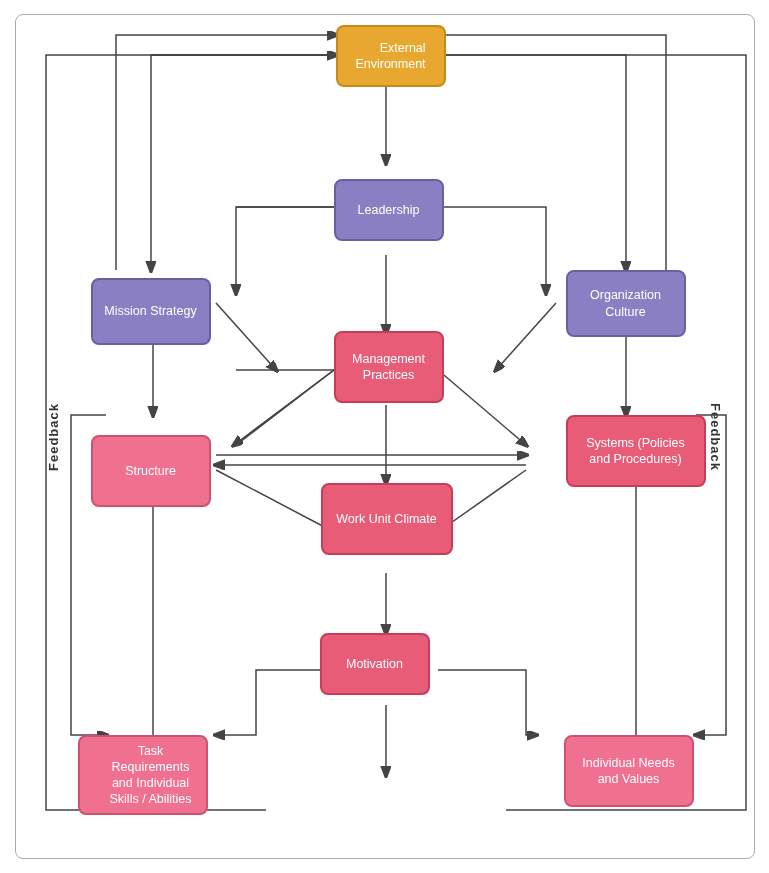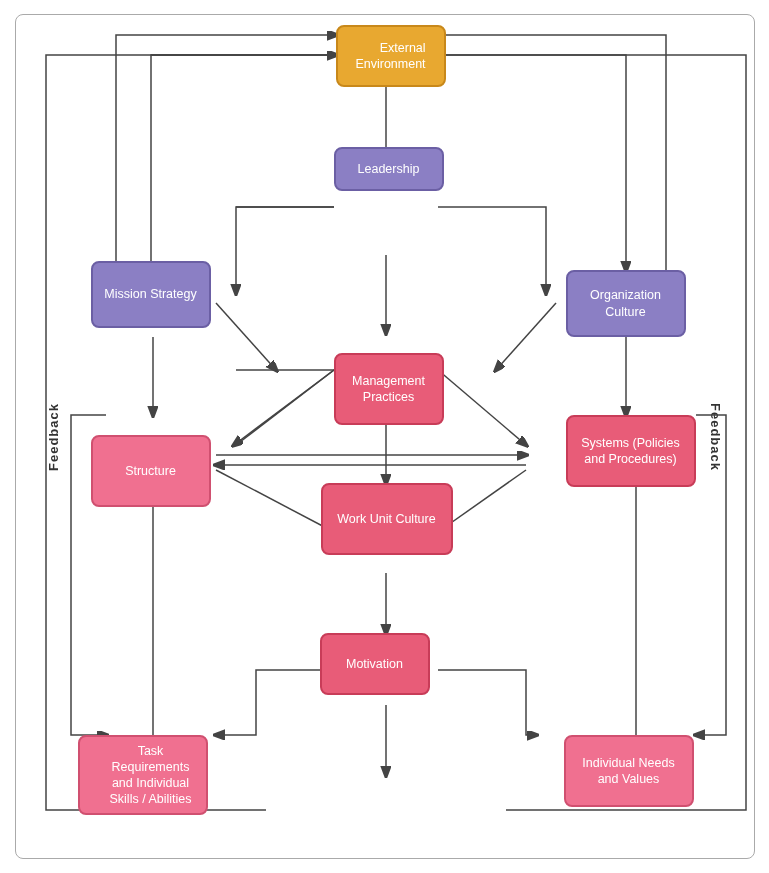--- a/index.html
+++ b/index.html
@@ -168,49 +168,49 @@
 
     <polyline points="540,288 480,355" marker-end="url(#arrow)"></polyline>
 
   </svg>
 
   <div class="node node-orange" style="left:320px; top:10px; width:110px; height:62px;">
     <span style="white-space:pre-line;">External
 Environment</span>
   </div>
 
-  <div class="node node-purple" style="left:318px; top:132px; width:110px; height:44px;">
+  <div class="node node-purple" style="left:318px; top:164px; width:110px; height:62px;">
     <span style="white-space:pre-line;">Leadership</span>
   </div>
 
-  <div class="node node-purple" style="left:75px; top:246px; width:120px; height:67px;">
+  <div class="node node-purple" style="left:75px; top:263px; width:120px; height:67px;">
     <span style="white-space:pre-line;">Mission Strategy</span>
   </div>
 
   <div class="node node-purple" style="left:550px; top:255px; width:120px; height:67px;">
     <span style="white-space:pre-line;">Organization
 Culture</span>
   </div>
 
-  <div class="node node-pink" style="left:318px; top:338px; width:110px; height:72px;">
+  <div class="node node-pink" style="left:318px; top:316px; width:110px; height:72px;">
     <span style="white-space:pre-line;">Management
 Practices</span>
   </div>
 
   <div class="node node-light-pink" style="left:75px; top:420px; width:120px; height:72px;">
     <span style="white-space:pre-line;">Structure</span>
   </div>
 
-  <div class="node node-pink" style="left:550px; top:400px; width:130px; height:72px;">
+  <div class="node node-pink" style="left:550px; top:400px; width:140px; height:72px;">
     <span style="white-space:pre-line;">Systems (Policies
 and Procedures)</span>
   </div>
 
   <div class="node node-pink" style="left:305px; top:468px; width:132px; height:72px;">
-    <span style="white-space:pre-line;">Work Unit Culture</span>
+    <span style="white-space:pre-line;">Work Unit Climate</span>
   </div>
 
   <div class="node node-pink" style="left:304px; top:618px; width:110px; height:62px;">
     <span style="white-space:pre-line;">Motivation</span>
   </div>
 
   <div class="node node-light-pink" style="left:62px; top:720px; width:130px; height:80px;padding-left:24px;">
     <span style="white-space:pre-line;">Task Requirements
 and Individual
 Skills / Abilities</span>

